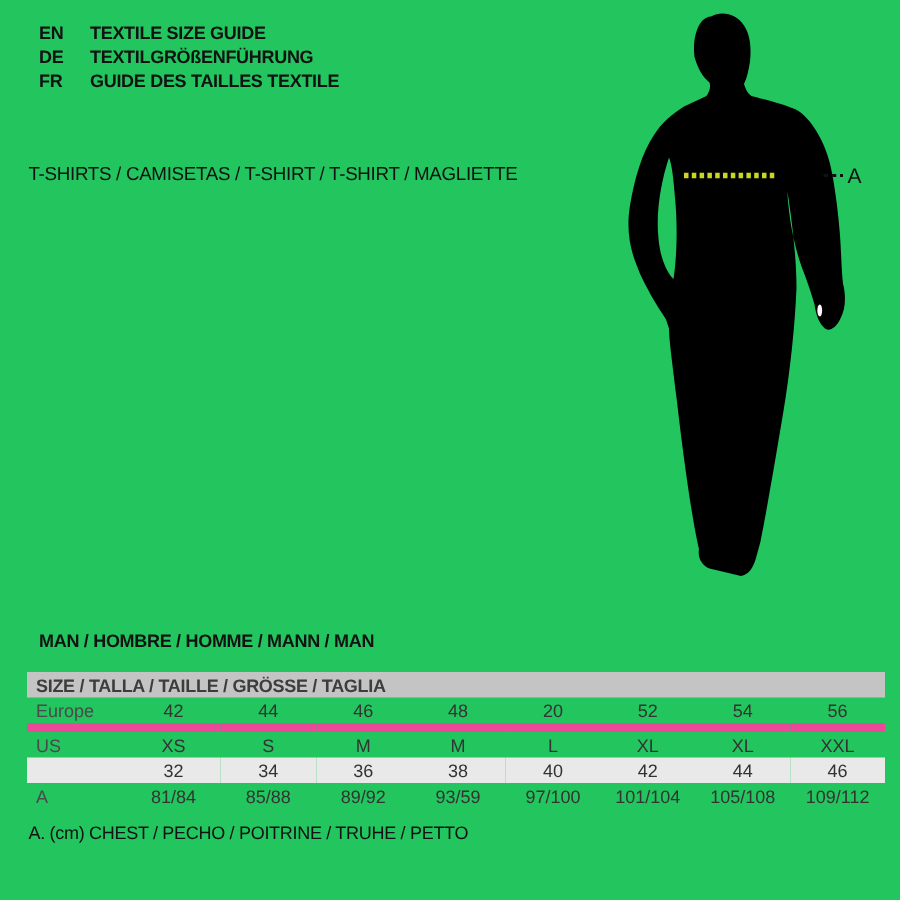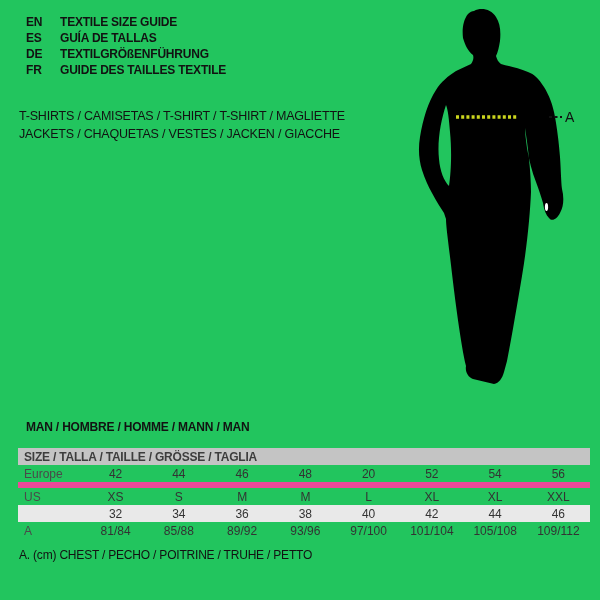--- a/index.html
+++ b/index.html
@@ -40,36 +40,31 @@
 <body>
 
 <div class="page">
 
   <div class="lang-block">
     <div class="lang-row">
       <span class="lang-code">EN</span>
       <span class="lang-title">TEXTILE SIZE GUIDE</span>
     </div>
     <div class="lang-row">
-      <span class="lang-code">ES</span>
-      <span class="lang-title">GUÍA DE TALLAS</span>
-    </div>
-    <div class="lang-row">
       <span class="lang-code">DE</span>
       <span class="lang-title">TEXTILGRÖßENFÜHRUNG</span>
     </div>
     <div class="lang-row">
       <span class="lang-code">FR</span>
       <span class="lang-title">GUIDE DES TAILLES TEXTILE</span>
     </div>
   </div>
 
   <div class="categories">
     <div class="category-line">T-SHIRTS / CAMISETAS / T-SHIRT / T-SHIRT / MAGLIETTE</div>
-    <div class="category-line">JACKETS / CHAQUETAS / VESTES / JACKEN / GIACCHE</div>
   </div>
 
   <div class="figure">
     <svg width="210" height="400" viewBox="390 0 210 400" xmlns="http://www.w3.org/2000/svg">
       <path fill="#000000" fill-rule="evenodd" d="
         M474 11
         C481 7 491 9 496 17
         C500 23 501 31 500 41
         C499 47 498 52 496 56
         C497 59 498 62 501 64
@@ -167,21 +162,21 @@
       <td>40</td>
       <td>42</td>
       <td>44</td>
       <td>46</td>
     </tr>
     <tr>
       <td class="row-label">A</td>
       <td>81/84</td>
       <td>85/88</td>
       <td>89/92</td>
-      <td>93/96</td>
+      <td>93/59</td>
       <td>97/100</td>
       <td>101/104</td>
       <td>105/108</td>
       <td>109/112</td>
     </tr>
   </tbody>
     </table>
 
   <div class="footnote">A. (cm) CHEST / PECHO / POITRINE / TRUHE / PETTO</div>
 

